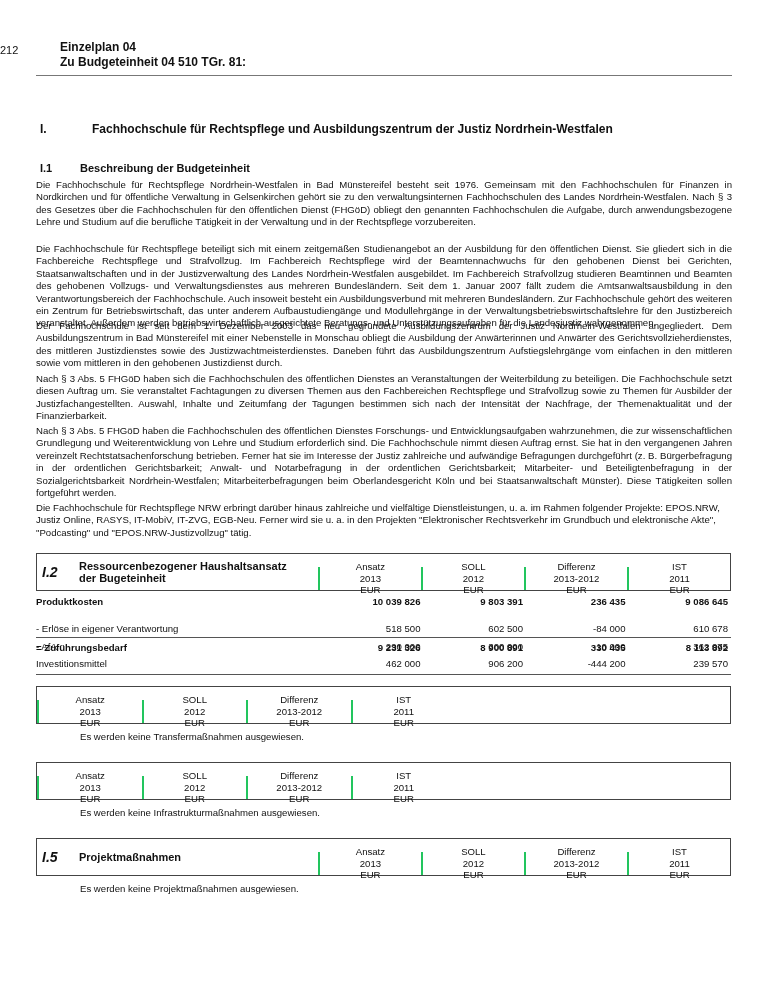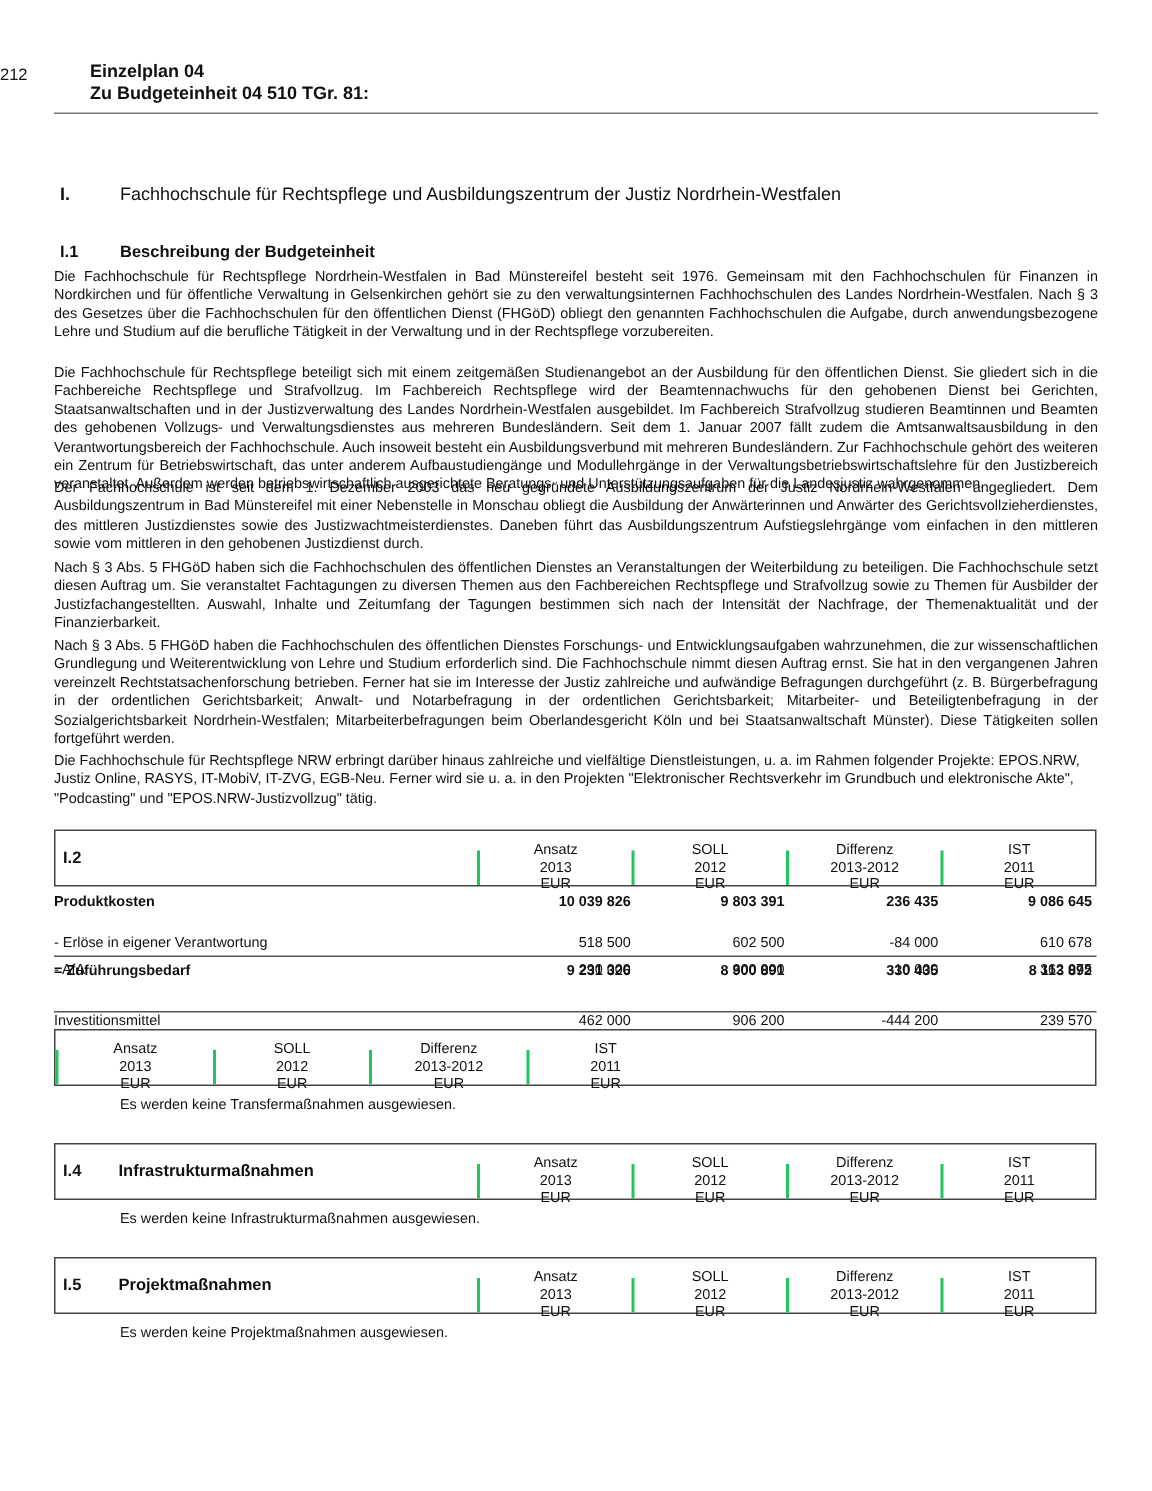--- a/index.html
+++ b/index.html
@@ -5,35 +5,35 @@
   html, body { margin: 0; padding: 0; background: #ffffff; }
   body {
     width: 768px; height: 994px; position: relative; overflow: hidden;
     font-family: "Liberation Sans", sans-serif; color: #111111;
   }
   .abs { position: absolute; }
   .page-number { top: 8px; left: 0; width: 709px; text-align: left; font-size: 11px; margin-top: 36px; }
   .header-line { left: 36px; font-size: 12px; font-weight: bold; margin-left: 24px; }
   .hr-top { top: 75px; left: 36px; width: 696px; height: 0; border-top: 1px solid #777; }
   .sec-num { font-size: 12px; font-weight: bold; }
-  .sec-title { font-size: 12px; font-weight: normal; }
+  .sec-title { font-size: 12px; font-weight: bold; margin-left: 12px; }
   .sub-num { font-size: 11px; font-weight: bold; }
   .para {
     left: 36px; width: 696px; font-size: 9.6px; line-height: 12.4px;
     text-align: justify; margin: 0;
   }
   .para.left { text-align: left; }
 
   
   .tbox {
     left: 36px; width: 695px; height: 38px; border: 1.5px solid #444;
     box-sizing: border-box; display: flex;
   }
   .tbox .label-cell { width: 285px; display: flex; align-items: center; position: relative; }
-  .tbox .label-num { position: absolute; left: 5px; font-size: 11px; font-weight: bold; }
+  .tbox .label-num { position: absolute; left: 5px; font-size: 14px; font-weight: bold; font-style: italic; }
   .tbox .label-title { position: absolute; left: 42px; font-size: 11px; font-weight: bold; line-height: 12.5px; }
   .tbox .col-cell {
     width: 102.5px; border-left: 2px solid #22c55e; text-align: center;
     font-size: 9.6px; line-height: 11.5px; display: flex; flex-direction: column;
     justify-content: center;
     margin-top: 13px;
   }
   .row {
     left: 36px; width: 695px; display: flex; font-size: 9.6px; height: 14px; line-height: 14px;
   }
@@ -62,20 +62,24 @@
 <p class="abs para" style="top:179px;">Die Fachhochschule für Rechtspflege Nordrhein-Westfalen in Bad Münstereifel besteht seit 1976. Gemeinsam mit den Fachhochschulen für Finanzen in Nordkirchen und für öffentliche Verwaltung in Gelsenkirchen gehört sie zu den verwaltungsinternen Fachhochschulen des Landes Nordrhein-Westfalen. Nach § 3 des Gesetzes über die Fachhochschulen für den öffentlichen Dienst (FHGöD) obliegt den genannten Fachhochschulen die Aufgabe, durch anwendungsbezogene Lehre und Studium auf die berufliche Tätigkeit in der Verwaltung und in der Rechtspflege vorzubereiten.</p>
 <p class="abs para" style="top:243px;">Die Fachhochschule für Rechtspflege beteiligt sich mit einem zeitgemäßen Studienangebot an der Ausbildung für den öffentlichen Dienst. Sie gliedert sich in die Fachbereiche Rechtspflege und Strafvollzug. Im Fachbereich Rechtspflege wird der Beamtennachwuchs für den gehobenen Dienst bei Gerichten, Staatsanwaltschaften und in der Justizverwaltung des Landes Nordrhein-Westfalen ausgebildet. Im Fachbereich Strafvollzug studieren Beamtinnen und Beamten des gehobenen Vollzugs- und Verwaltungsdienstes aus mehreren Bundesländern. Seit dem 1. Januar 2007 fällt zudem die Amtsanwaltsausbildung in den Verantwortungsbereich der Fachhochschule. Auch insoweit besteht ein Ausbildungsverbund mit mehreren Bundesländern. Zur Fachhochschule gehört des weiteren ein Zentrum für Betriebswirtschaft, das unter anderem Aufbaustudiengänge und Modullehrgänge in der Verwaltungsbetriebswirtschaftslehre für den Justizbereich veranstaltet. Außerdem werden betriebswirtschaftlich ausgerichtete Beratungs- und Unterstützungsaufgaben für die Landesjustiz wahrgenommen.</p>
 <p class="abs para" style="top:320px;">Der Fachhochschule ist seit dem 1. Dezember 2003 das neu gegründete Ausbildungszentrum der Justiz Nordrhein-Westfalen angegliedert. Dem Ausbildungszentrum in Bad Münstereifel mit einer Nebenstelle in Monschau obliegt die Ausbildung der Anwärterinnen und Anwärter des Gerichtsvollzieherdienstes, des mittleren Justizdienstes sowie des Justizwachtmeisterdienstes. Daneben führt das Ausbildungszentrum Aufstiegslehrgänge vom einfachen in den mittleren sowie vom mittleren in den gehobenen Justizdienst durch.</p>
 <p class="abs para" style="top:373px;">Nach § 3 Abs. 5 FHGöD haben sich die Fachhochschulen des öffentlichen Dienstes an Veranstaltungen der Weiterbildung zu beteiligen. Die Fachhochschule setzt diesen Auftrag um. Sie veranstaltet Fachtagungen zu diversen Themen aus den Fachbereichen Rechtspflege und Strafvollzug sowie zu Themen für Ausbilder der Justizfachangestellten. Auswahl, Inhalte und Zeitumfang der Tagungen bestimmen sich nach der Intensität der Nachfrage, der Themenaktualität und der Finanzierbarkeit.</p>
 <p class="abs para" style="top:425px;">Nach § 3 Abs. 5 FHGöD haben die Fachhochschulen des öffentlichen Dienstes Forschungs- und Entwicklungsaufgaben wahrzunehmen, die zur wissenschaftlichen Grundlegung und Weiterentwicklung von Lehre und Studium erforderlich sind. Die Fachhochschule nimmt diesen Auftrag ernst. Sie hat in den vergangenen Jahren vereinzelt Rechtstatsachenforschung betrieben. Ferner hat sie im Interesse der Justiz zahlreiche und aufwändige Befragungen durchgeführt (z. B. Bürgerbefragung in der ordentlichen Gerichtsbarkeit; Anwalt- und Notarbefragung in der ordentlichen Gerichtsbarkeit; Mitarbeiter- und Beteiligtenbefragung in der Sozialgerichtsbarkeit Nordrhein-Westfalen; Mitarbeiterbefragungen beim Oberlandesgericht Köln und bei Staatsanwaltschaft Münster). Diese Tätigkeiten sollen fortgeführt werden.</p>
 <p class="abs para left" style="top:502px;">Die Fachhochschule für Rechtspflege NRW erbringt darüber hinaus zahlreiche und vielfältige Dienstleistungen, u. a. im Rahmen folgender Projekte: EPOS.NRW, Justiz Online, RASYS, IT-MobiV, IT-ZVG, EGB-Neu. Ferner wird sie u. a. in den Projekten "Elektronischer Rechtsverkehr im Grundbuch und elektronische Akte", "Podcasting" und "EPOS.NRW-Justizvollzug" tätig.</p>
 
 <div class="abs tbox" style="top:553px;">
   <div class="label-cell">
     <span class="label-num">I.2</span>
+    <span class="label-title">
+      <span>Ressourcenbezogener Haushaltsansatz</span><br>
+      <span>der Bugeteinheit</span>
+    </span>
   </div>
   <div class="col-cell">
       <span>Ansatz</span>
       <span>2013</span>
       <span>EUR</span>
     </div>
   <div class="col-cell">
       <span>SOLL</span>
       <span>2012</span>
       <span>EUR</span>
@@ -114,21 +118,21 @@
   <div class="rv"><span>610 678</span></div>
 </div>
 <div class="abs sep" style="top:637px;"></div>
 <div class="abs row bold" style="top:641px;">
   <div class="rl">= Zuführungsbedarf</div>
   <div class="rv"><span>9 231 326</span></div>
   <div class="rv"><span>8 900 891</span></div>
   <div class="rv"><span>330 435</span></div>
   <div class="rv"><span>8 113 892</span></div>
 </div>
-<div class="abs row" style="top:674px;">
+<div class="abs row" style="top:657px;">
   <div class="rl">Investitionsmittel</div>
   <div class="rv"><span>462 000</span></div>
   <div class="rv"><span>906 200</span></div>
   <div class="rv"><span>-444 200</span></div>
   <div class="rv"><span>239 570</span></div>
 </div>
 <div class="abs sep" style="top:674px;"></div>
 
 <div class="abs tbox" style="top:686px;">
   <div class="col-cell">
@@ -148,24 +152,20 @@
     </div>
   <div class="col-cell">
       <span>IST</span>
       <span>2011</span>
       <span>EUR</span>
     </div>
 </div>
 <div class="abs note" style="top:731px;">Es werden keine Transfermaßnahmen ausgewiesen.</div>
 
 <div class="abs tbox" style="top:762px;">
-  <div class="label-cell">
-    <span class="label-num">I.4</span>
-    <span class="label-title">Infrastrukturmaßnahmen</span>
-  </div>
   <div class="col-cell">
       <span>Ansatz</span>
       <span>2013</span>
       <span>EUR</span>
     </div>
   <div class="col-cell">
       <span>SOLL</span>
       <span>2012</span>
       <span>EUR</span>
     </div>

